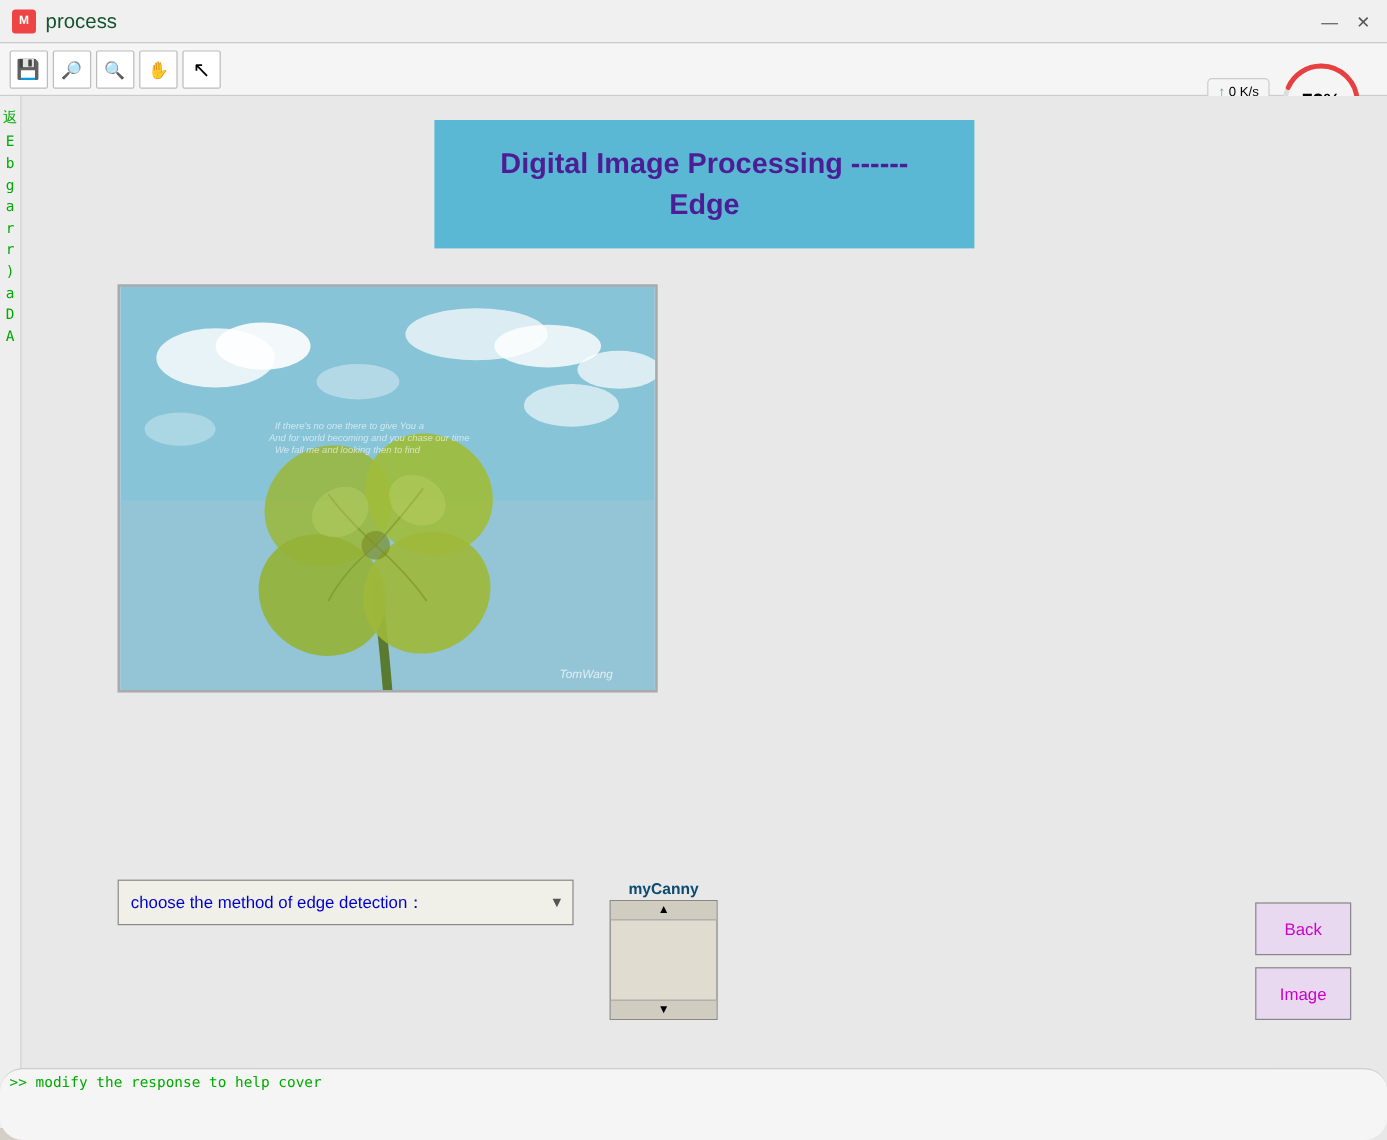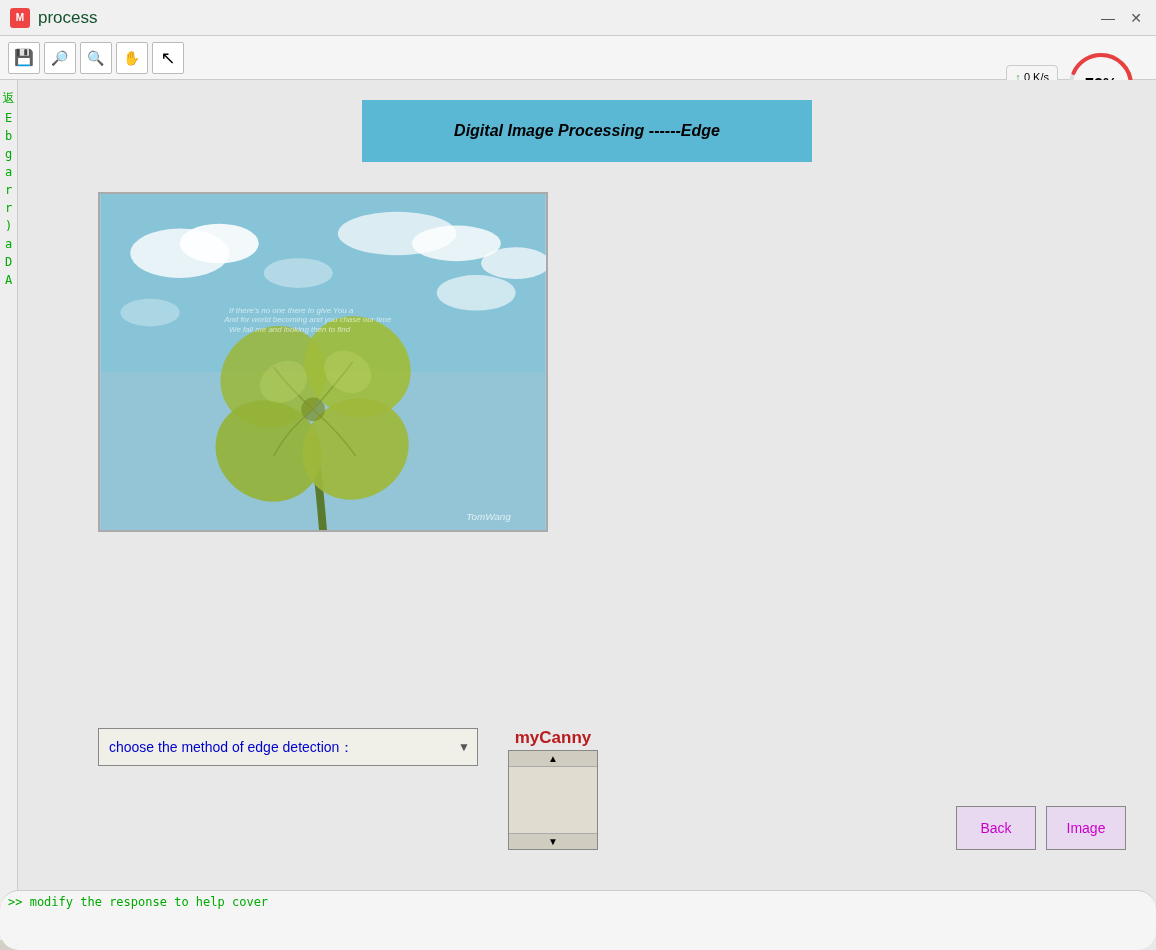--- a/index.html
+++ b/index.html
@@ -156,24 +156,23 @@
 
     
     .header-banner {
       background: #5bb8d4;
       width: 450px;
       margin: 0 auto 30px auto;
       padding: 20px 30px;
       text-align: center;
     }
     .header-banner-text {
-      font-size: 16px;
+      font-size: 24px;
       font-weight: bold;
-      font-style: italic;
-      color: #000000;
+      color: #4c1d95;
       line-height: 1.4;
     }
 
     
     .image-container {
       width: 450px;
       height: 340px;
       background: #b0cce0;
       border: 2px solid #aaa;
       position: relative;
@@ -217,22 +216,22 @@
       font-weight: normal;
     }
 
     
     .right-listbox {
       display: flex;
       flex-direction: column;
       align-items: center;
     }
     .listbox-label {
-      font-size: 17px;
-      color: #b91c1c;
+      font-size: 13px;
+      color: #0c4a6e;
       font-weight: bold;
       margin-bottom: 2px;
     }
     .listbox-scroll {
       width: 90px;
       height: 100px;
       background: #e0ddd0;
       border: 1px solid #888;
       display: flex;
       flex-direction: column;
@@ -265,21 +264,21 @@
       flex: 1;
       padding: 2px;
     }
 
     
     .action-buttons {
       position: absolute;
       bottom: 100px;
       right: 30px;
       display: flex;
-      flex-direction: row;
+      flex-direction: column;
       gap: 10px;
       padding-left: 18px;
     }
     .action-btn {
       width: 80px;
       height: 44px;
       font-size: 14px;
       cursor: pointer;
       border: 1px solid #888;
     }

